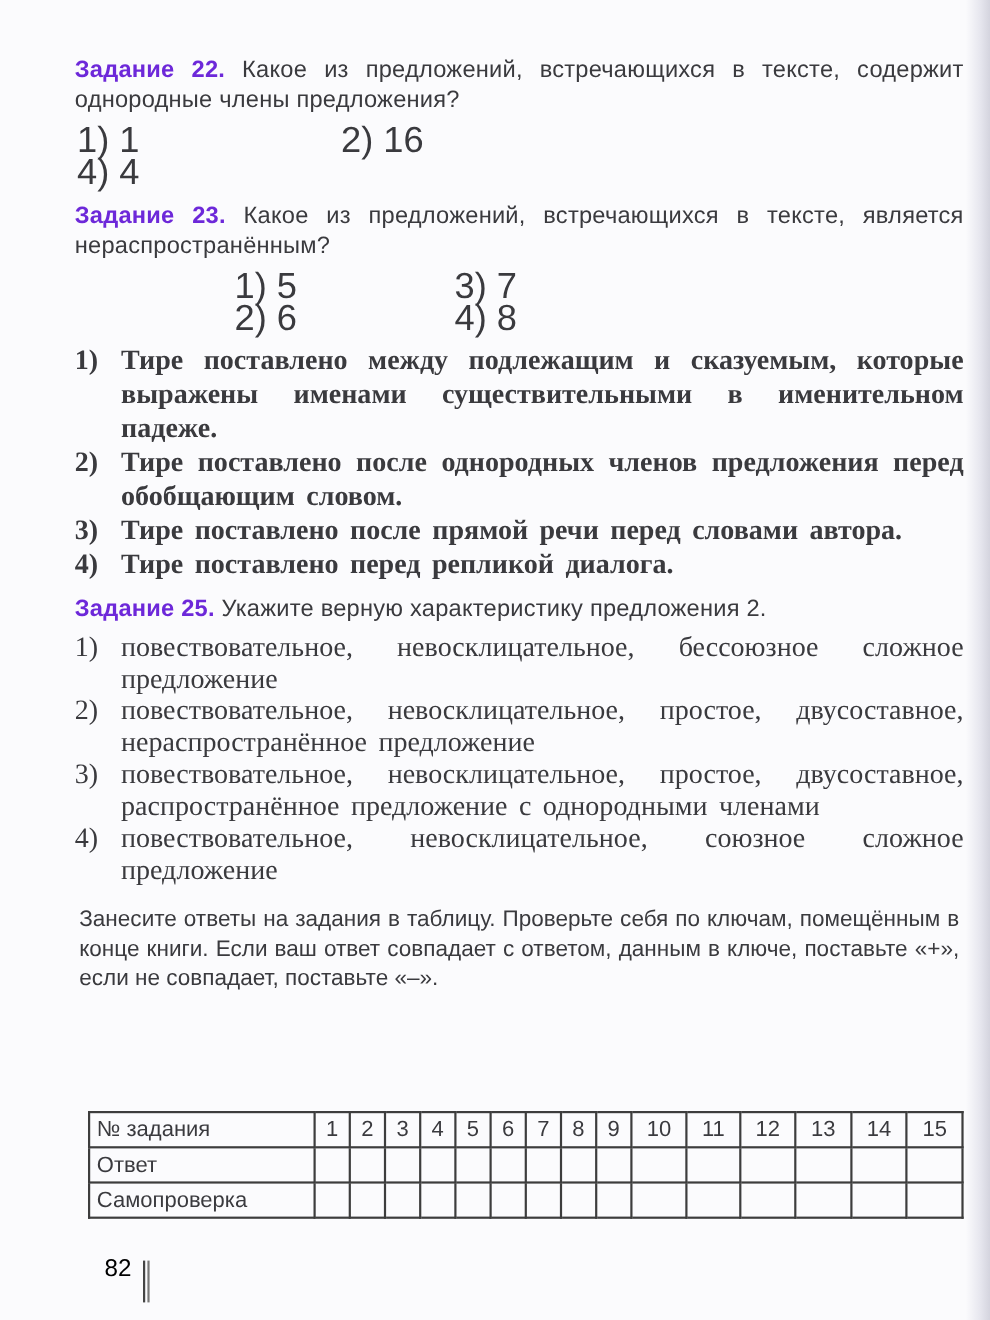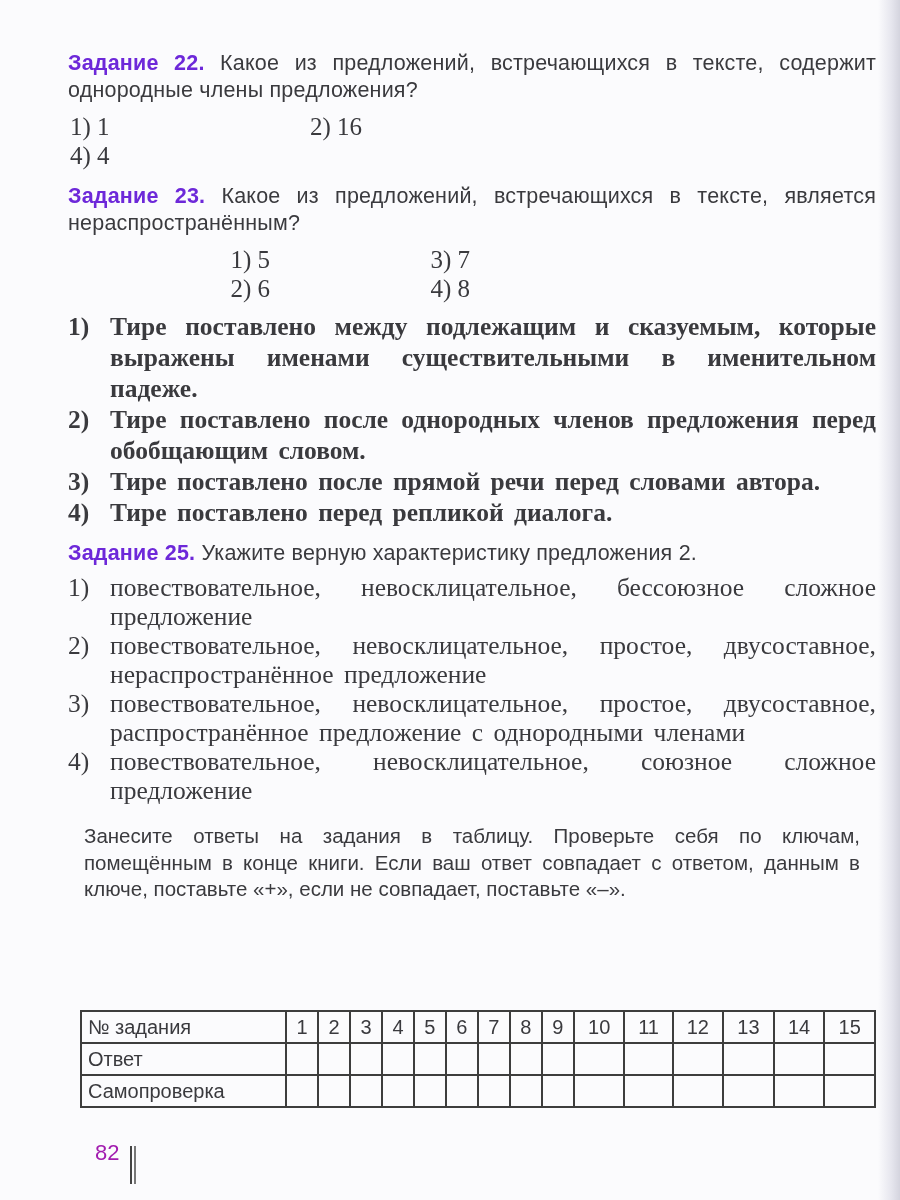--- a/index.html
+++ b/index.html
@@ -13,46 +13,46 @@
   }
   .page { position:absolute; left:68px; top:50px; width:808px; }
 
   .task-head {
     font-family:"Liberation Sans", sans-serif; font-size:21.5px; line-height:27px;
     text-align:justify; letter-spacing:0.2px; margin:0;
   }
   .task-head b { font-weight:bold; color:#6d28d9; }
 
   .grid-ans {
-    font-family:Liberation Serif, serif; font-size:25px; line-height:29px;
+    font-family:Liberation Sans, sans-serif; font-size:33px; line-height:29px;
     display:grid; grid-template-columns:220px 200px; margin:8px 0 0 2px;
   }
   .grid-ans.t22 { grid-template-columns:240px 200px; }
 
   .opt-list { font-family:"Liberation Serif", serif; font-size:25.5px; line-height:31px; margin:6px 0 0 0; }
   .opt-list.bold { font-weight:bold; }
   .opt { display:flex; }
   .opt .n { width:42px; flex:none; }
   .opt .t { flex:1; text-align:justify; word-spacing:4px; }
 
   .instr {
     font-family:"Liberation Sans", sans-serif; font-size:20.5px; line-height:26.5px;
-    text-align:justify; margin:16px;
+    text-align:justify; margin:4px;
   }
 
   table.answers {
     border-collapse:collapse; font-family:"Liberation Sans", sans-serif; font-size:20px;
     position:absolute; left:80px; top:1010px; width:796px;
   }
   table.answers td { border:2px solid #3d3d3d; height:30px; padding:0 3px; text-align:center; }
   table.answers td.lbl { text-align:left; width:194px; padding-left:6px; }
 
   .page-num {
     position:absolute; left:95px; top:1140px; font-family:"Liberation Sans", sans-serif;
-    font-size:22px; color:#a21caf;
+    font-size:22px; color:#000000;
   }
   .page-bar {
     position:absolute; left:130px; top:1146px; width:6px; height:38px;
     border-left:2px solid #444; border-right:2px solid #777; box-sizing:border-box;
   }
 </style>
 </head>
 <body>
 
 <div class="edge"></div>

